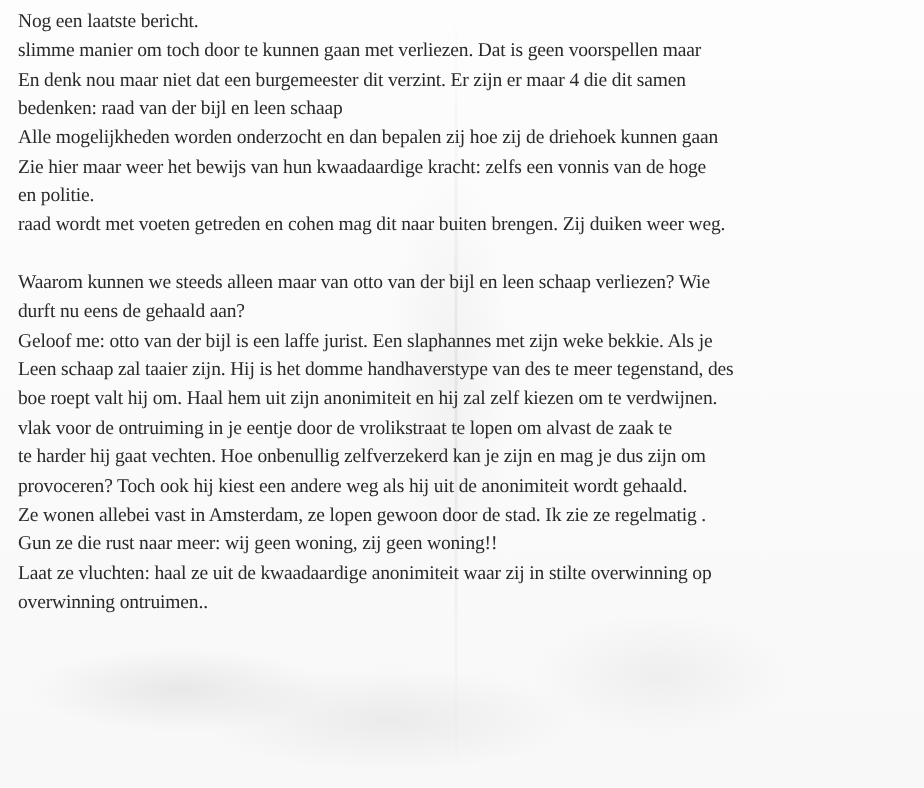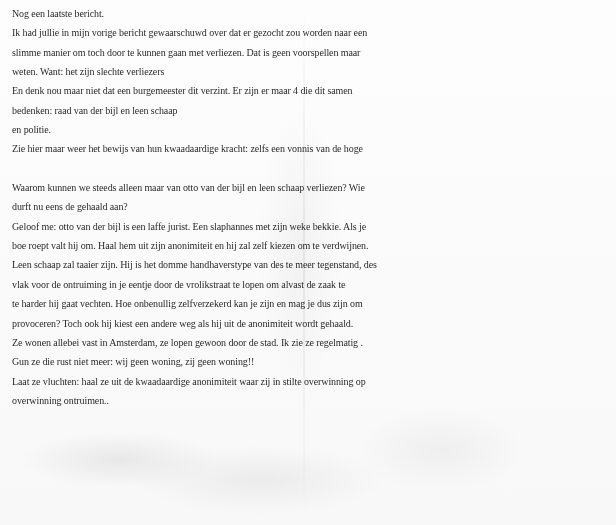--- a/index.html
+++ b/index.html
@@ -17,48 +17,48 @@
       radial-gradient(ellipse 60px 200px at 300px 250px, rgba(225,225,225,0.35), transparent 70%),
       linear-gradient(#fdfdfd, #f8f8f8);
   }
   .fold {
     position: absolute; left: 303px; top: 0; width: 2px; height: 525px;
     background: linear-gradient(to bottom, rgba(200,200,200,0.0), rgba(200,200,200,0.35), rgba(200,200,200,0.0));
   }
   .letter {
     position: absolute; left: 12px; top: 4px; width: 600px;
     font-family: "Liberation Serif", "DejaVu Serif", serif;
-    font-size: 10px;
+    font-size: 13px;
     line-height: 19.35px;
     color: #2a2a2a;
     letter-spacing: -0.1px;
   }
   .line { white-space: nowrap; height: 19.35px; }
 </style>
 </head>
 <body>
 
 <div class="paper"></div>
 <div class="fold"></div>
 
 <div class="letter">
   <div class="line">Nog een laatste bericht.</div>
-  <div class="line">Ik had jullie in mijn vorige bericht gewaarschuwd over dat er gezocht zou worden naar een</div>
   <div class="line">slimme manier om toch door te kunnen gaan met verliezen. Dat is geen voorspellen maar</div>
-  <div class="line">weten. Want: het zijn slechte verliezers</div>
   <div class="line">En denk nou maar niet dat een burgemeester dit verzint. Er zijn er maar 4 die dit samen</div>
   <div class="line">bedenken: raad van der bijl en leen schaap</div>
+  <div class="line">Alle mogelijkheden worden onderzocht en dan bepalen zij hoe zij de driehoek kunnen gaan</div>
+  <div class="line">Zie hier maar weer het bewijs van hun kwaadaardige kracht: zelfs een vonnis van de hoge</div>
   <div class="line">en politie.</div>
-  <div class="line">Zie hier maar weer het bewijs van hun kwaadaardige kracht: zelfs een vonnis van de hoge</div>
+  <div class="line">raad wordt met voeten getreden en cohen mag dit naar buiten brengen. Zij duiken weer weg.</div>
   <div class="line"></div>
   <div class="line">Waarom kunnen we steeds alleen maar van otto van der bijl en leen schaap verliezen? Wie</div>
   <div class="line">durft nu eens de gehaald aan?</div>
   <div class="line">Geloof me: otto van der bijl is een laffe jurist. Een slaphannes met zijn weke bekkie. Als je</div>
+  <div class="line">Leen schaap zal taaier zijn. Hij is het domme handhaverstype van des te meer tegenstand, des</div>
   <div class="line">boe roept valt hij om. Haal hem uit zijn anonimiteit en hij zal zelf kiezen om te verdwijnen.</div>
-  <div class="line">Leen schaap zal taaier zijn. Hij is het domme handhaverstype van des te meer tegenstand, des</div>
   <div class="line">vlak voor de ontruiming in je eentje door de vrolikstraat te lopen om alvast de zaak te</div>
   <div class="line">te harder hij gaat vechten. Hoe onbenullig zelfverzekerd kan je zijn en mag je dus zijn om</div>
   <div class="line">provoceren? Toch ook hij kiest een andere weg als hij uit de anonimiteit wordt gehaald.</div>
   <div class="line">Ze wonen allebei vast in Amsterdam, ze lopen gewoon door de stad. Ik zie ze regelmatig .</div>
-  <div class="line">Gun ze die rust niet meer: wij geen woning, zij geen woning!!</div>
+  <div class="line">Gun ze die rust naar meer: wij geen woning, zij geen woning!!</div>
   <div class="line">Laat ze vluchten: haal ze uit de kwaadaardige anonimiteit waar zij in stilte overwinning op</div>
   <div class="line">overwinning ontruimen..</div>
 </div>
 
 </body></html>

